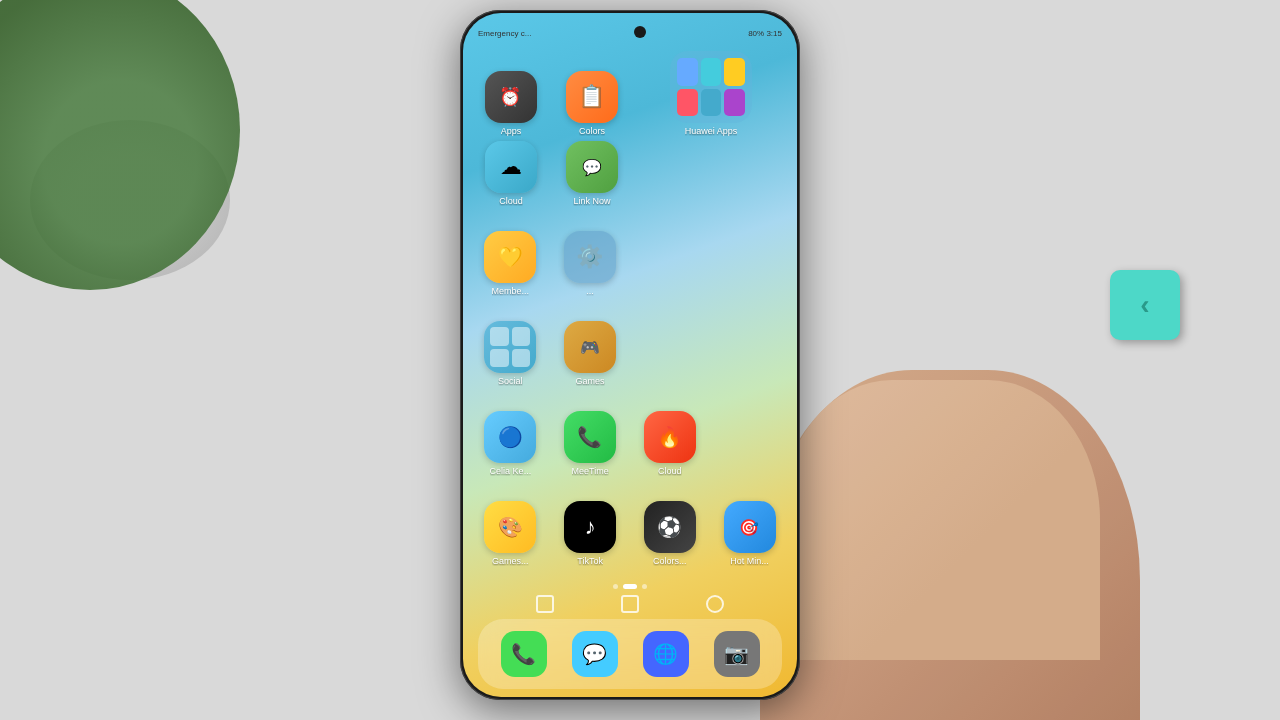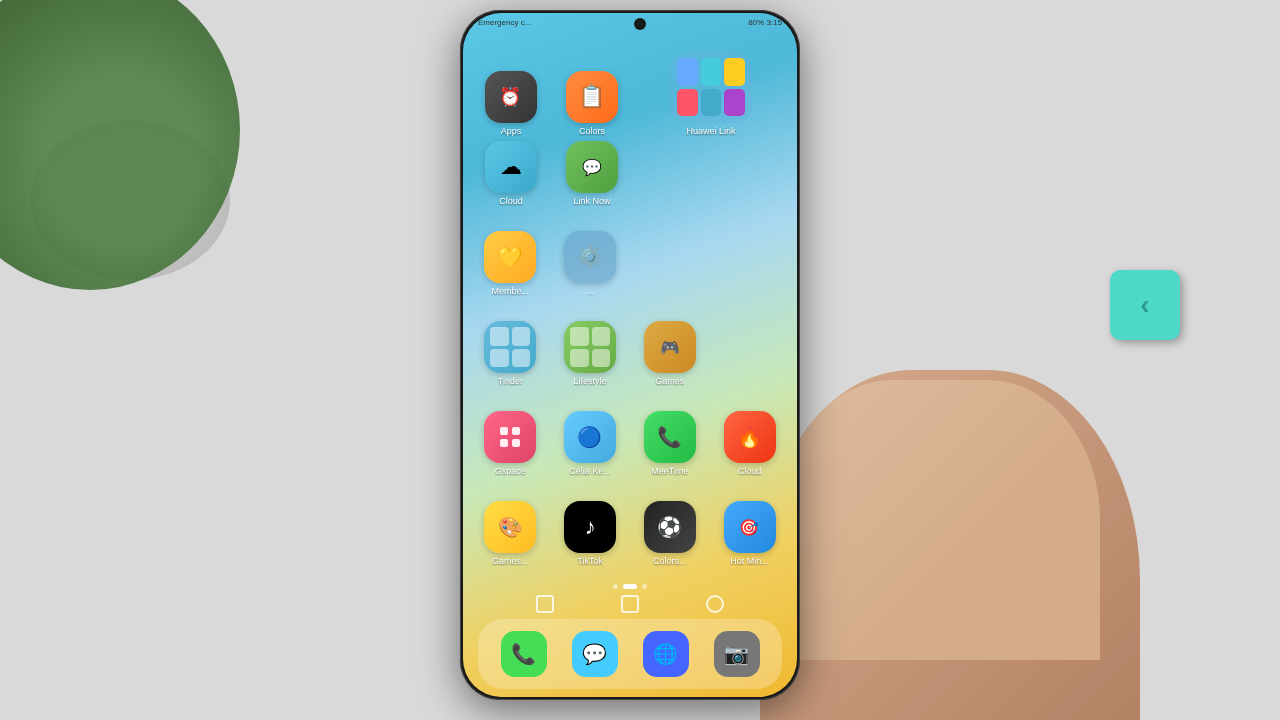--- a/index.html
+++ b/index.html
@@ -109,21 +109,21 @@
     }
 
     
     .status-bar {
       position: absolute;
       top: 0;
       left: 0;
       right: 0;
       height: 30px;
       display: flex;
-      align-items: flex-start;
+      align-items: flex-end;
       justify-content: space-between;
       padding: 5px 15px;
       font-size: 9px;
       color: #333;
       z-index: 100;
     }
     .status-left { font-size: 8px; }
     .status-notch {
       width: 12px;
       height: 12px;
@@ -317,21 +317,21 @@
 
       <div class="app-item">
         <div style="width:82px;height:72px;background:rgba(100,180,220,0.4);border-radius:18px;display:grid;grid-template-columns:1fr 1fr 1fr;grid-template-rows:1fr 1fr;gap:3px;padding:7px;margin-bottom:3px;">
           <div style="background:#66aaff;border-radius:5px;"></div>
           <div style="background:#44ccdd;border-radius:5px;"></div>
           <div style="background:#ffcc22;border-radius:5px;"></div>
           <div style="background:#ff5566;border-radius:5px;"></div>
           <div style="background:#44aacc;border-radius:5px;"></div>
           <div style="background:#aa44cc;border-radius:5px;"></div>
         </div>
-        <span class="app-label">Huawei Link</span>
+        <span class="app-label">Huawei Apps</span>
       </div>
     </div>
 
     <div style="position:absolute;top:128px;left:10px;right:10px;display:grid;grid-template-columns:1fr 1fr 2fr;gap:5px;">
       <div class="app-item">
         <div class="app-icon icon-cloud">☁</div>
         <span class="app-label">Cloud</span>
       </div>
       <div class="app-item">
         <div class="app-icon icon-link" style="font-size:16px;">💬</div>
@@ -355,51 +355,29 @@
     <div style="position:absolute;top:308px;left:10px;right:10px;display:grid;grid-template-columns:1fr 1fr 1fr 1fr;gap:5px;">
       <div class="app-item">
         <div class="app-icon icon-social">
           <div style="display:grid;grid-template-columns:1fr 1fr;gap:3px;padding:6px;width:100%;height:100%;">
             <div style="background:rgba(255,255,255,0.5);border-radius:4px;"></div>
             <div style="background:rgba(255,255,255,0.5);border-radius:4px;"></div>
             <div style="background:rgba(255,255,255,0.5);border-radius:4px;"></div>
             <div style="background:rgba(255,255,255,0.5);border-radius:4px;"></div>
           </div>
         </div>
-        <span class="app-label">Tinder</span>
-      </div>
-      <div class="app-item">
-        <div class="app-icon icon-lifestyle">
-          <div style="display:grid;grid-template-columns:1fr 1fr;gap:3px;padding:6px;width:100%;height:100%;">
-            <div style="background:rgba(255,255,255,0.5);border-radius:4px;"></div>
-            <div style="background:rgba(255,255,255,0.5);border-radius:4px;"></div>
-            <div style="background:rgba(255,255,255,0.5);border-radius:4px;"></div>
-            <div style="background:rgba(255,255,255,0.5);border-radius:4px;"></div>
-          </div>
-        </div>
-        <span class="app-label">Lifestyle</span>
+        <span class="app-label">Social</span>
       </div>
       <div class="app-item">
         <div class="app-icon icon-games" style="font-size:16px;">🎮</div>
         <span class="app-label">Games</span>
       </div>
     </div>
 
     <div style="position:absolute;top:398px;left:10px;right:10px;display:grid;grid-template-columns:1fr 1fr 1fr 1fr;gap:5px;">
-      <div class="app-item">
-        <div class="app-icon icon-gspace" style="font-size:16px;">
-          <svg width="28" height="28" viewBox="0 0 28 28">
-              <rect x="4" y="4" width="8" height="8" rx="2" fill="white" opacity="0.9"></rect>
-              <rect x="16" y="4" width="8" height="8" rx="2" fill="white" opacity="0.9"></rect>
-              <rect x="4" y="16" width="8" height="8" rx="2" fill="white" opacity="0.9"></rect>
-              <rect x="16" y="16" width="8" height="8" rx="2" fill="white" opacity="0.9"></rect>
-            </svg>
-        </div>
-        <span class="app-label">Gspace</span>
-      </div>
       <div class="app-item">
         <div class="app-icon icon-celia" style="font-size:20px;">🔵</div>
         <span class="app-label">Celia Ke...</span>
       </div>
       <div class="app-item">
         <div class="app-icon icon-meetime" style="font-size:20px;">📞</div>
         <span class="app-label">MeeTime</span>
       </div>
       <div class="app-item">
         <div class="app-icon icon-tinder" style="font-size:20px;">🔥</div>

